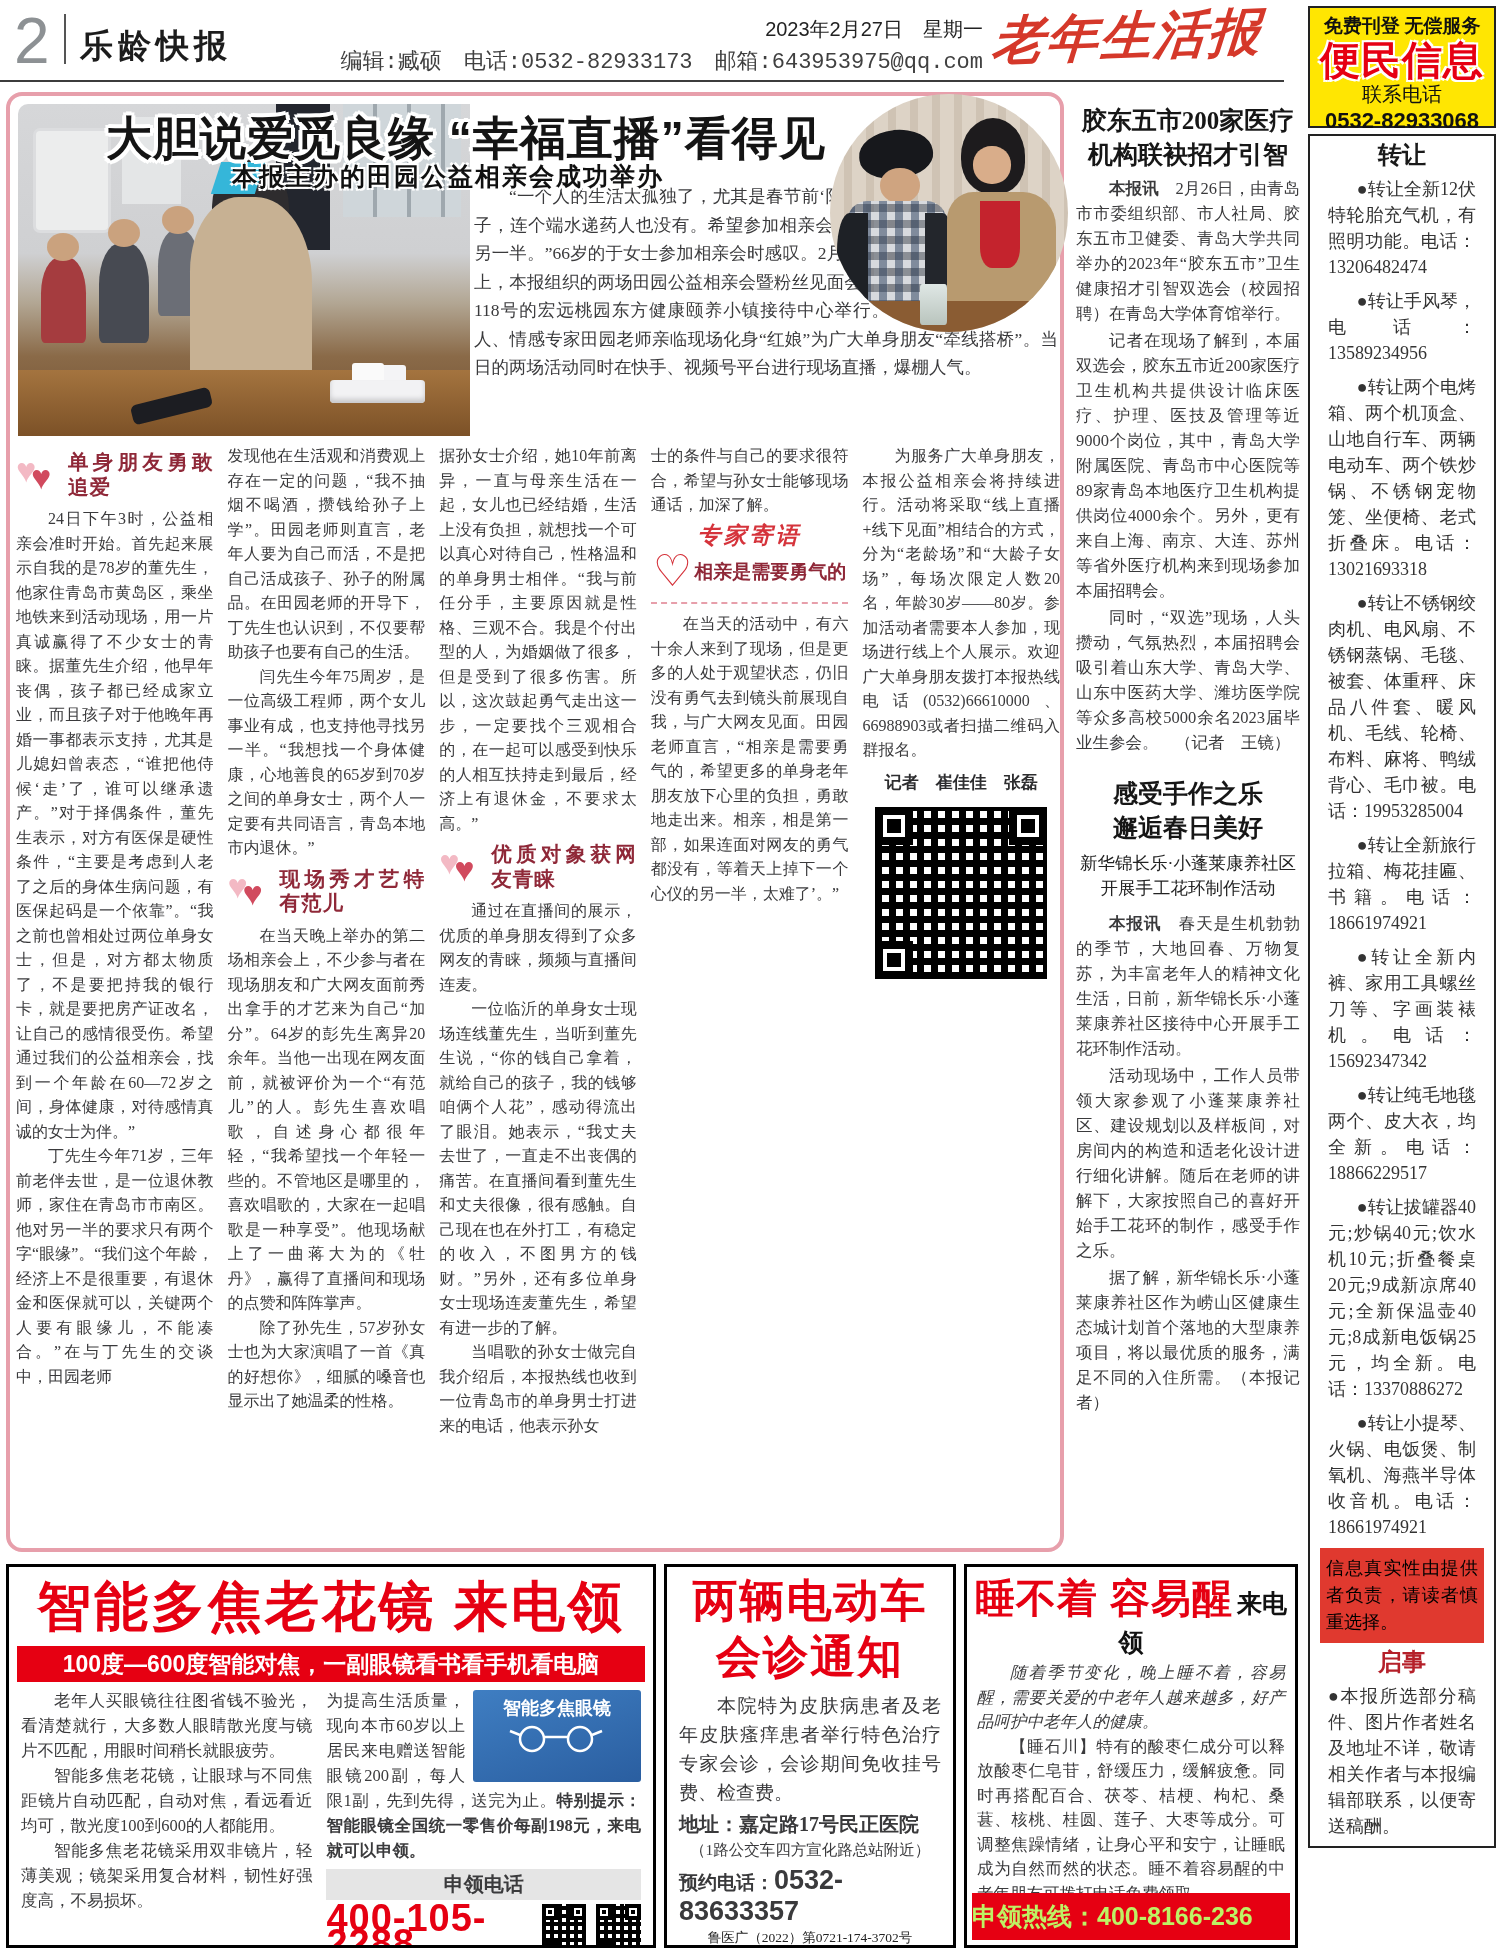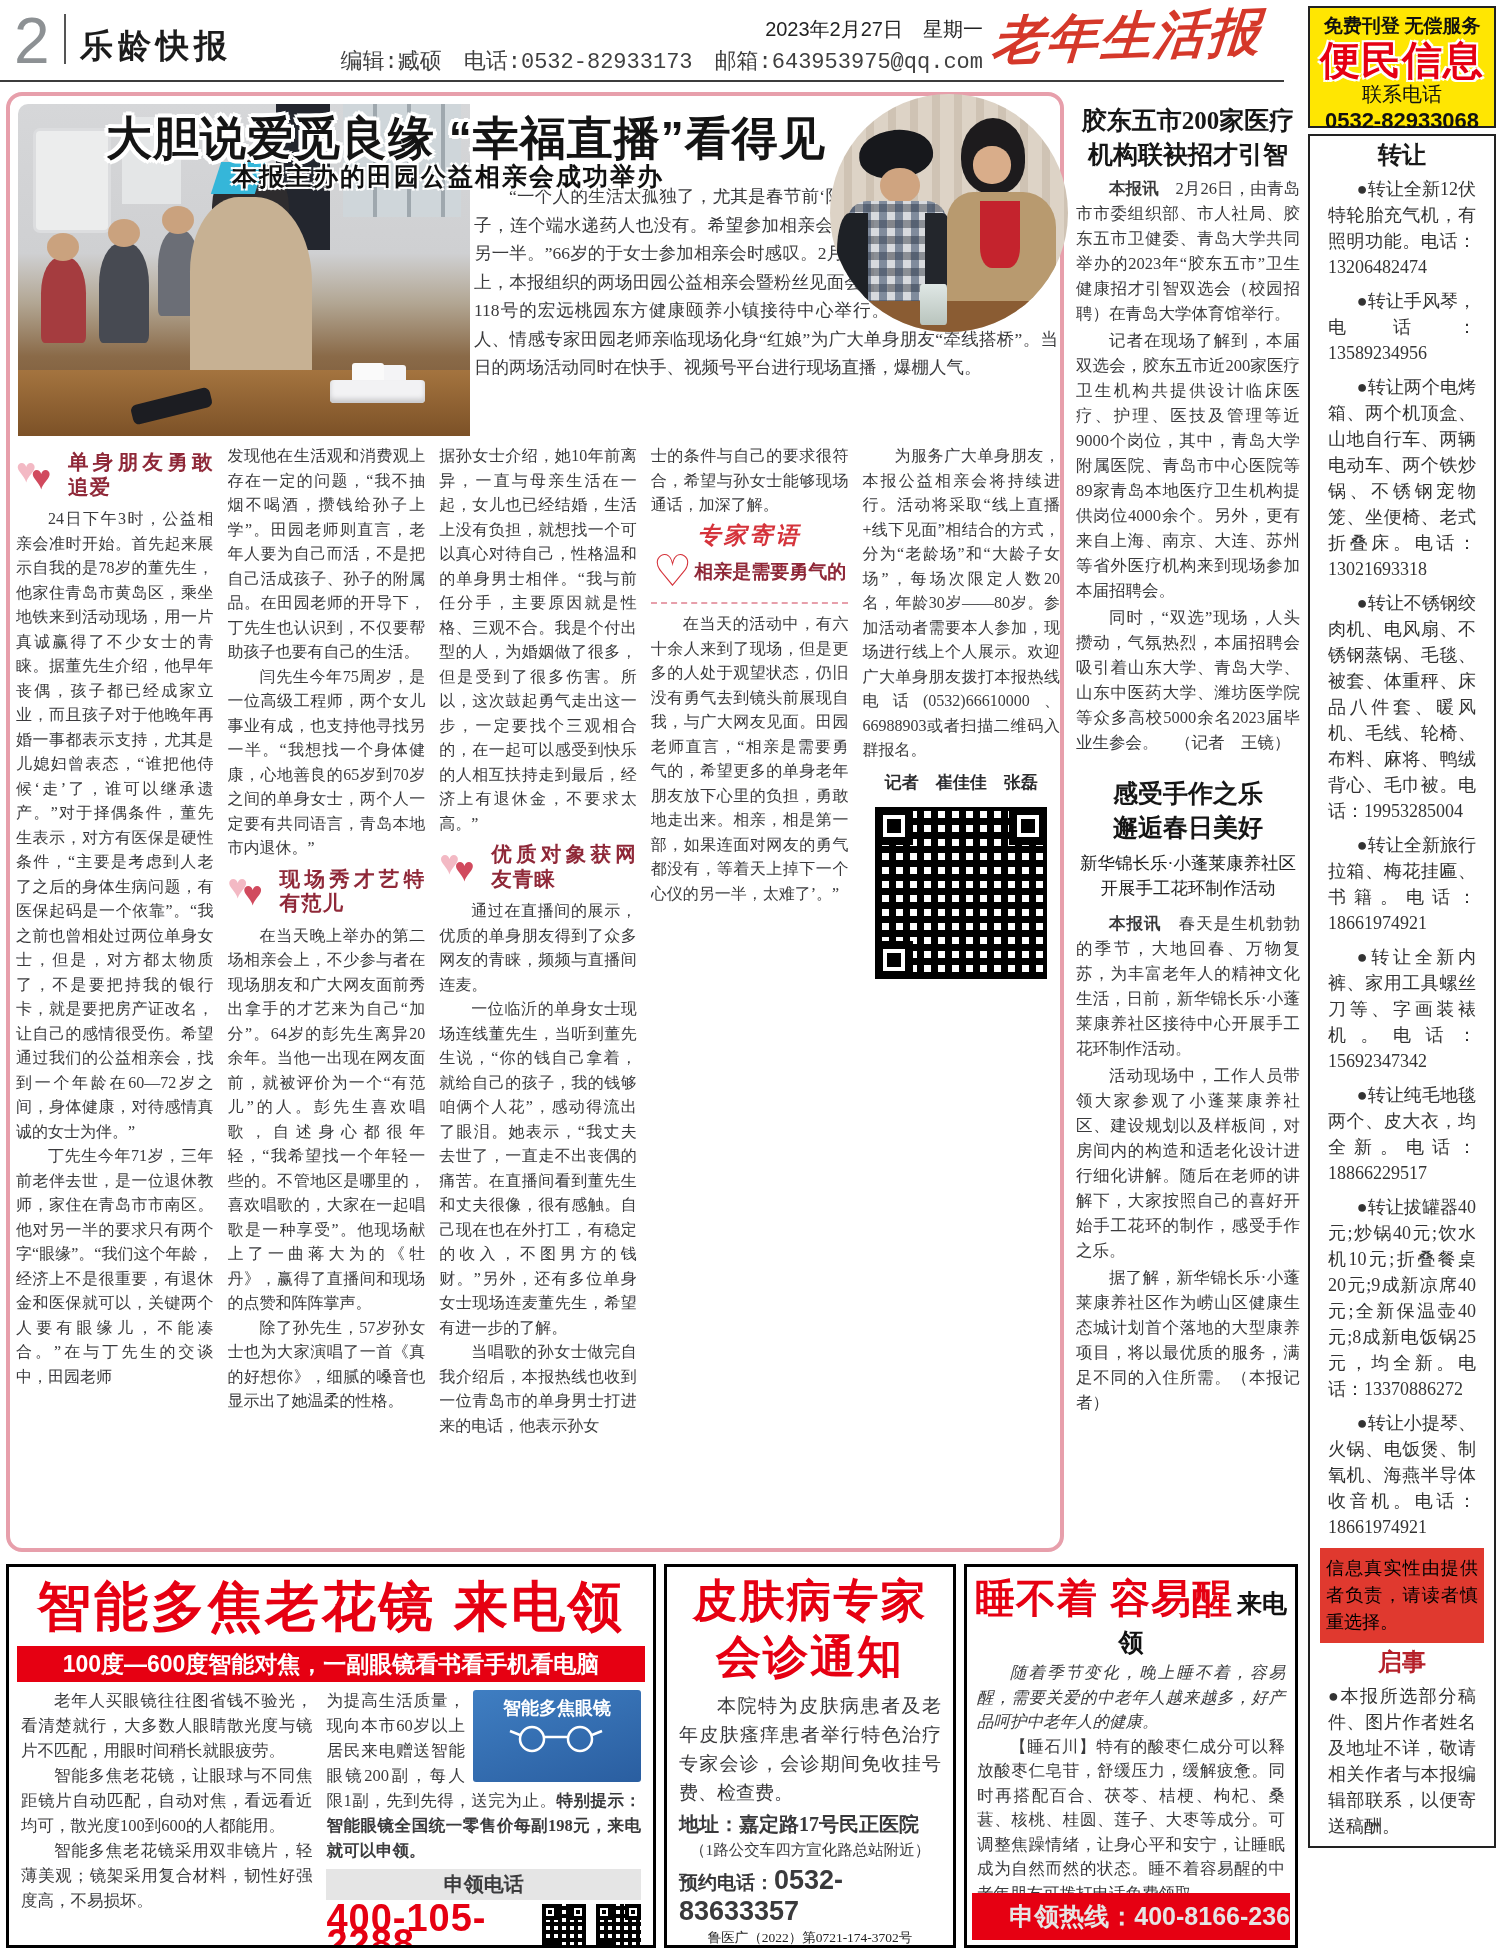--- a/index.html
+++ b/index.html
@@ -114,21 +114,21 @@
   .ad2-phone{padding:0 12px;margin-top:4px;font-weight:bold;}
   .ad2-phone .lbl{font-size:19px;}
   .ad2-phone .num{font-family:"Liberation Sans",sans-serif;font-size:27px;}
   .ad2-license{text-align:center;font-size:13.5px;margin-top:2px;color:#222;}
   .ad3{left:964px;width:334px;}
   .ad3-title{text-align:center;margin-top:4px;}
   .ad3-title .red{color:#e60012;font-family:"Liberation Sans",sans-serif;font-weight:bold;font-size:40px;letter-spacing:1px;}
   .ad3-title .blk{color:#111;font-family:"Liberation Sans",sans-serif;font-weight:bold;font-size:25px;}
   .ad3-body{padding:2px 10px 0;font-size:16.5px;line-height:24.5px;text-align:justify;}
   .ad3-body .k1{font-style:italic;}
-  .ad3-hotline{position:absolute;left:5px;right:5px;bottom:5px;background:#e60012;color:#e5e5e5;font-family:"Liberation Sans",sans-serif;font-weight:bold;font-size:25px;text-align:right;padding:7px 0;}
+  .ad3-hotline{position:absolute;left:5px;right:5px;bottom:5px;background:#e60012;color:#bef264;font-family:"Liberation Sans",sans-serif;font-weight:bold;font-size:25px;text-align:left;padding:7px 0;}
 </style>
 </head>
 <body>
 
 <div class="abs pgnum">2</div>
 <div class="abs hdr-bar"></div>
 <div class="abs secname">乐龄快报</div>
 <div class="abs dateline">2023年2月27日　星期一</div>
 <div class="abs editorline">编辑:臧硕　电话:0532-82933173　邮箱:643953975@qq.com</div>
 <div class="abs papername">老年生活报</div>
@@ -307,21 +307,21 @@
             <i class="bl"></i>
           </span>
       </div>
       
     </div>
   </div>
 </div>
 
 <div class="abs ad ad2">
   <div class="ad2-title">
-    <div>皮肤病专家</div>
+    <div>两辆电动车</div>
     <div>会诊通知</div>
   </div>
   <p class="ad2-body ind">本院特为皮肤病患者及老年皮肤瘙痒患者举行特色治疗专家会诊，会诊期间免收挂号费、检查费。</p>
   <div class="ad2-addr">地址：嘉定路17号民正医院</div>
   <div class="ad2-note">（1路公交车四方宣化路总站附近）</div>
   <div class="ad2-phone">
     <span class="lbl">预约电话：</span><span class="num">0532-83633357</span>
   </div>
   <div class="ad2-license">鲁医广（2022）第0721-174-3702号</div>
 </div>

